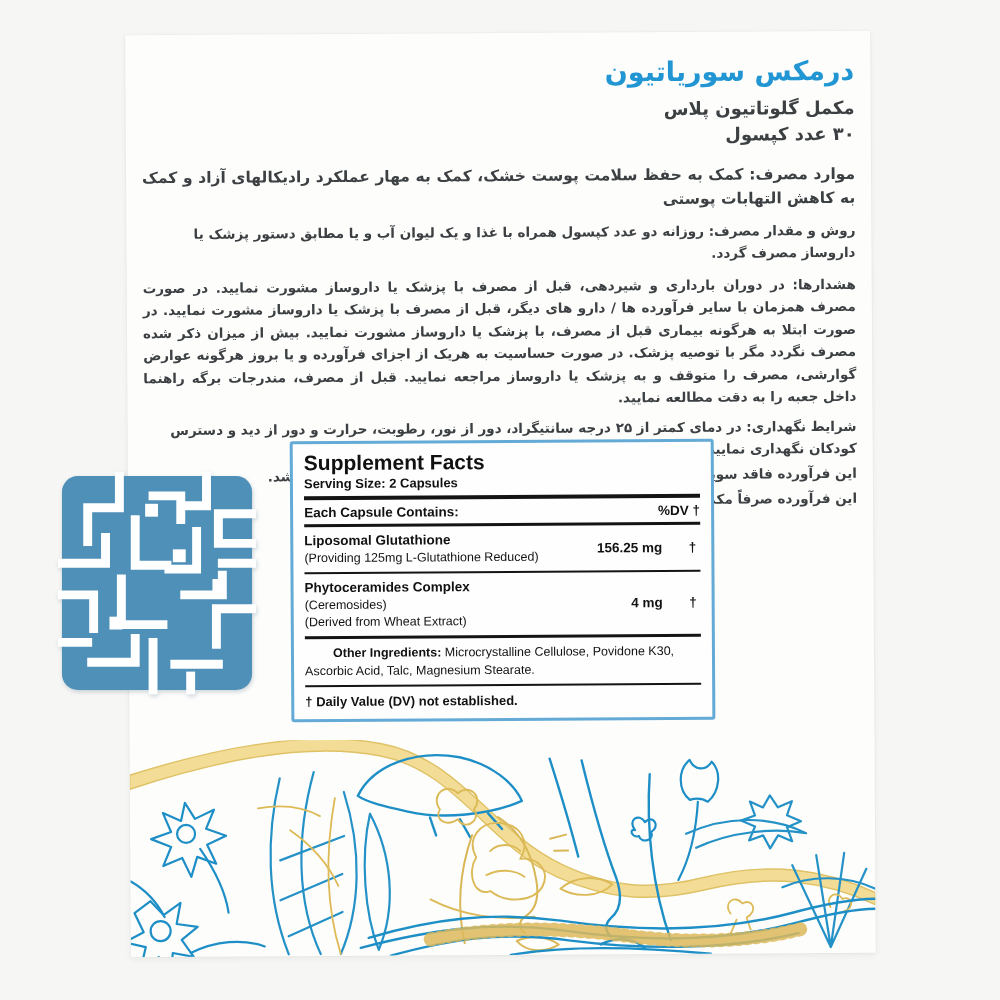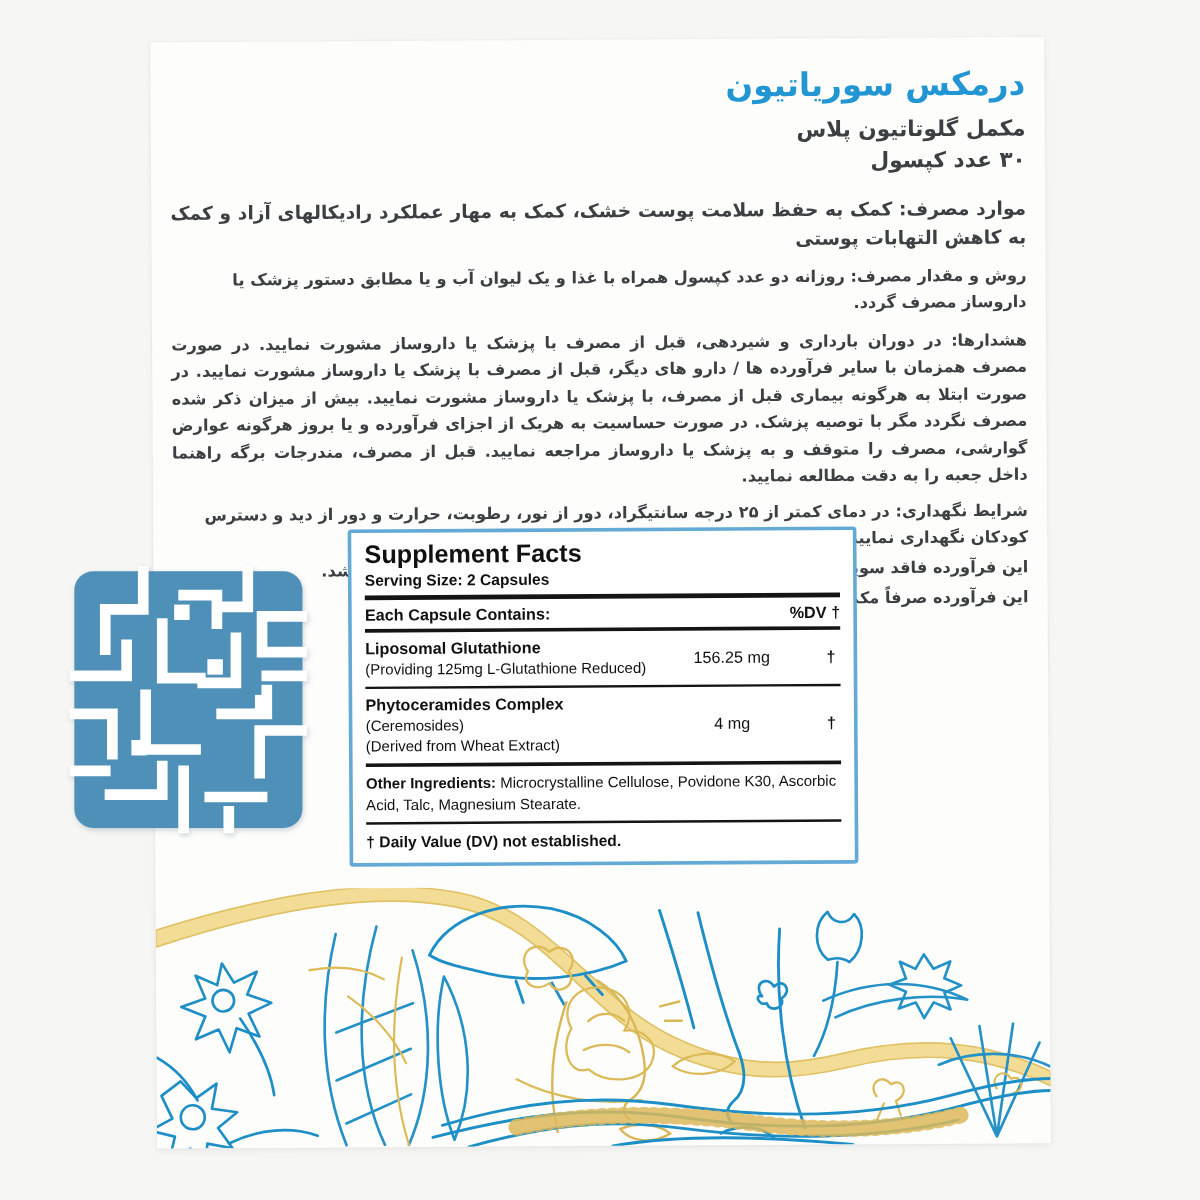--- a/index.html
+++ b/index.html
@@ -43,24 +43,24 @@
   .sf-serving{font-size:13px;font-weight:bold;margin:1px 0 5px 0;}
   .rule{border:0;margin:0;}
   .rule-thick{height:4px;background:#141414;margin:0 0 2px 0;}
   .rule-med{height:3px;background:#141414;margin:0 0 2px 0;}
   .rule-thin{height:1.5px;background:#141414;margin:0 0 2px 0;}
   .sf-header{display:flex;justify-content:space-between;font-size:13.5px;font-weight:bold;padding:3px 0 4px 0;}
   .sf-row{display:flex;align-items:center;padding:3px 0 5px 0;}
   .sf-namecol{flex:1;}
   .sf-name{font-size:13.5px;font-weight:bold;line-height:1.35;}
   .sf-detail{font-size:12.5px;line-height:1.35;}
-  .sf-amount{width:105px;font-size:13.5px;font-weight:normal;text-align:center;}
+  .sf-amount{width:105px;font-size:13.5px;font-weight:bold;text-align:right;}
   .sf-dv{width:34px;font-size:13.5px;font-weight:bold;text-align:right;padding-right:4px;}
   .sf-other{font-size:12.5px;line-height:1.42;padding:4px 0 5px 0;}
-  .sf-other b{font-size:12.5px;}
+  .sf-other b{font-size:12.5px;margin-left:28px;}
   .sf-foot{font-size:13px;font-weight:bold;padding:5px 0 1px 0;}
 
   
   .logo{
     position:absolute;left:58px;top:468px;width:198px;height:230px;z-index:6;
     filter:drop-shadow(1px 2px 2px rgba(60,90,110,0.25));
   }
 
   
   .art{position:absolute;left:0;bottom:0;width:745px;height:216px;}

